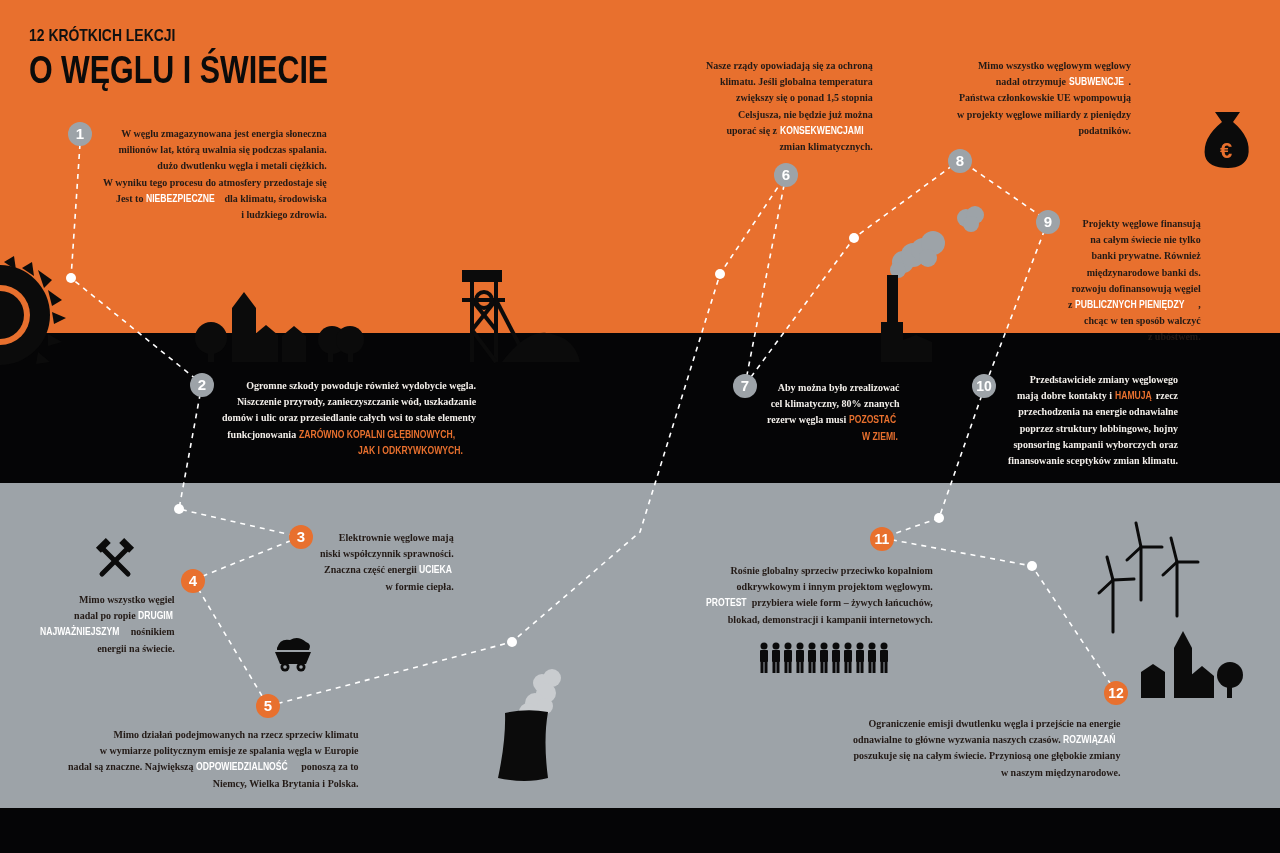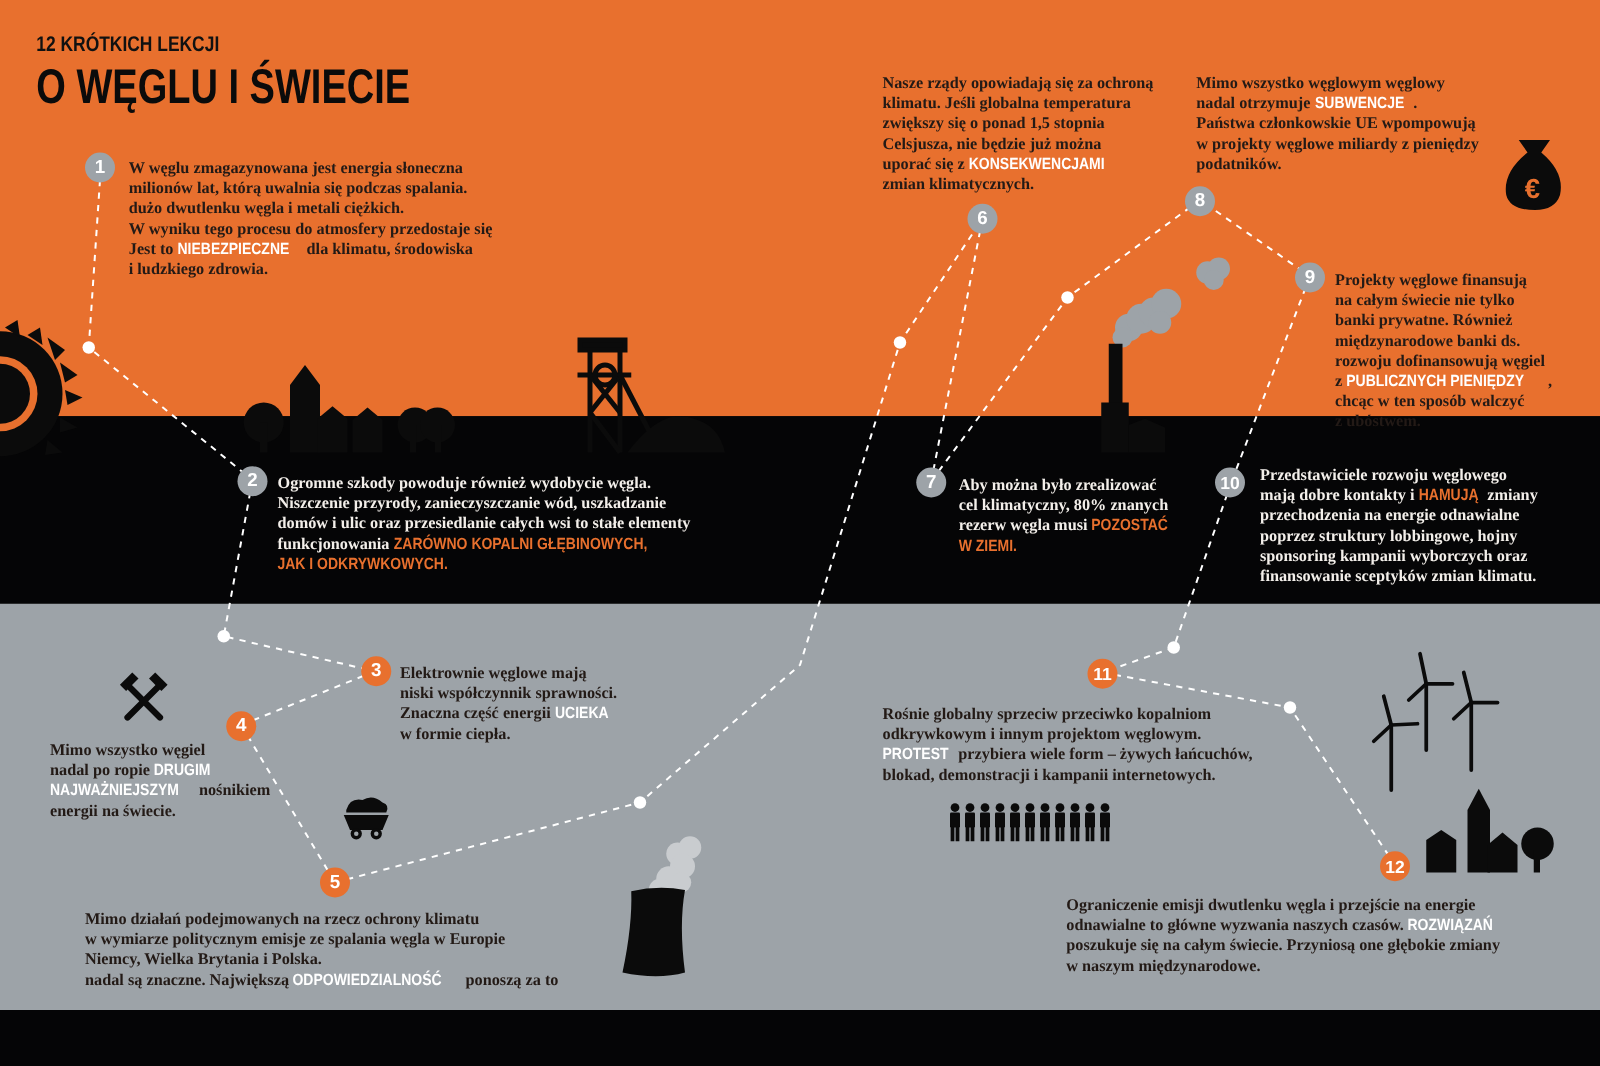--- a/index.html
+++ b/index.html
@@ -5,21 +5,21 @@
   html,body{margin:0;padding:0;}
   body{width:1280px;height:853px;position:relative;overflow:hidden;background:#050506;font-family:"Liberation Serif","DejaVu Serif",serif;}
   .band{position:absolute;left:0;width:1280px;}
   .band-orange{top:0;height:333px;background:#e8702e;}
   .band-black{top:333px;height:150px;background:#050506;}
   .band-gray{top:483px;height:325px;background:#9da3a8;}
   .band-bottom{top:808px;height:45px;background:#050506;}
   svg.overlay{position:absolute;left:0;top:0;width:1280px;height:853px;}
   .kicker{position:absolute;left:29px;top:26px;font-family:"Liberation Sans","DejaVu Sans",sans-serif;font-weight:bold;font-size:17px;color:#111;letter-spacing:0px;transform:scaleX(0.82);transform-origin:left top;}
   .title{position:absolute;left:29px;top:48px;font-family:"Liberation Sans","DejaVu Sans",sans-serif;font-weight:bold;font-size:39px;color:#0b0b0b;transform:scaleX(0.78);transform-origin:left top;white-space:nowrap;}
-  .txt{position:absolute;font-weight:bold;font-size:13px;line-height:16.2px;color:#231a16;}
+  .txt{position:absolute;font-weight:bold;font-size:10px;line-height:16.2px;color:#231a16;text-align:right;}
   .txt.light{color:#f3efea;}
   .hl{font-family:"Liberation Sans","DejaVu Sans",sans-serif;font-weight:bold;display:inline-block;transform:scaleX(0.86);transform-origin:left center;margin-right:-4px;}
   .hl-white{color:#ffffff;}
   .hl-orange{color:#e8702e;}
   .badge{position:absolute;width:24px;height:24px;border-radius:50%;font-family:"Liberation Sans","DejaVu Sans",sans-serif;font-weight:bold;font-size:15px;line-height:24px;text-align:center;color:#fff;}
   .badge.gray{background:#9da3a8;}
   .badge.orange{background:#e8702e;}
 </style>
 </head>
 <body>
@@ -229,24 +229,24 @@
 </div>
 
 <div class="txt" style="left:40px;top:592px;">
   <div>Mimo wszystko węgiel</div>
   <div><span>nadal po ropie </span><span class="hl hl-white">DRUGIM</span></div>
   <div><span class="hl hl-white">NAJWAŻNIEJSZYM</span><span> nośnikiem</span></div>
   <div>energii na świecie.</div>
 </div>
 
 <div class="txt" style="left:68px;top:727px;">
-  <div>Mimo działań podejmowanych na rzecz ochrony klimatu</div>
+  <div>Mimo działań podejmowanych na rzecz sprzeciw klimatu</div>
   <div>w wymiarze politycznym emisje ze spalania węgla w Europie</div>
+  <div><span>nadal są znaczne. Największą </span><span class="hl hl-white">ODPOWIEDZIALNOŚĆ</span><span> ponoszą za to</span></div>
   <div>Niemcy, Wielka Brytania i Polska.</div>
-  <div><span>nadal są znaczne. Największą </span><span class="hl hl-white">ODPOWIEDZIALNOŚĆ</span><span> ponoszą za to</span></div>
 </div>
 
 <div class="txt" style="left:706px;top:58px;">
   <div>Nasze rządy opowiadają się za ochroną</div>
   <div>klimatu. Jeśli globalna temperatura</div>
   <div>zwiększy się o ponad 1,5 stopnia</div>
   <div>Celsjusza, nie będzie już można</div>
   <div><span>uporać się z </span><span class="hl hl-white">KONSEKWENCJAMI</span></div>
   <div>zmian klimatycznych.</div>
 </div>
@@ -271,22 +271,22 @@
   <div>na całym świecie nie tylko</div>
   <div>banki prywatne. Również</div>
   <div>międzynarodowe banki ds.</div>
   <div>rozwoju dofinansowują węgiel</div>
   <div><span>z </span><span class="hl hl-white">PUBLICZNYCH PIENIĘDZY</span><span>,</span></div>
   <div>chcąc w ten sposób walczyć</div>
   <div>z ubóstwem.</div>
 </div>
 
 <div class="txt light" style="left:1008px;top:372px;">
-  <div>Przedstawiciele rozwoju węglowego</div>
-  <div><span>mają dobre kontakty i </span><span class="hl hl-orange">HAMUJĄ</span><span> zmiany</span></div>
+  <div>Przedstawiciele zmiany węglowego</div>
+  <div><span>mają dobre kontakty i </span><span class="hl hl-orange">HAMUJĄ</span><span> rzecz</span></div>
   <div>przechodzenia na energie odnawialne</div>
   <div>poprzez struktury lobbingowe, hojny</div>
   <div>sponsoring kampanii wyborczych oraz</div>
   <div>finansowanie sceptyków zmian klimatu.</div>
 </div>
 
 <div class="txt" style="left:706px;top:563px;">
   <div>Rośnie globalny sprzeciw przeciwko kopalniom</div>
   <div>odkrywkowym i innym projektom węglowym.</div>
   <div><span class="hl hl-white">PROTEST</span><span> przybiera wiele form – żywych łańcuchów,</span></div>

